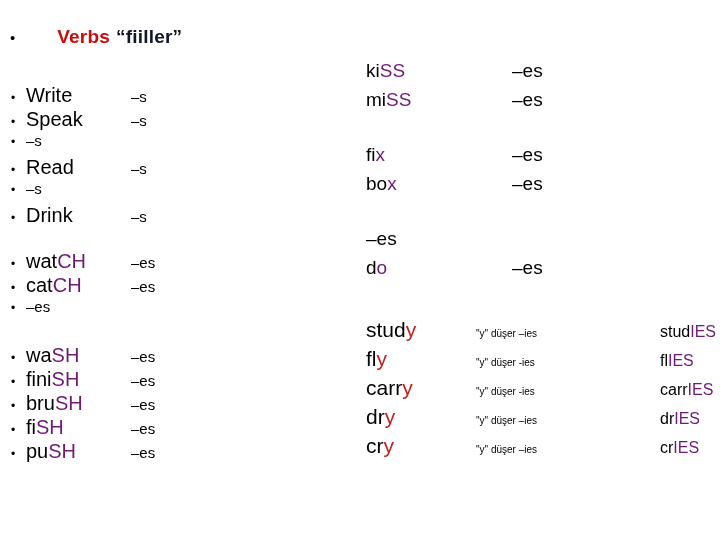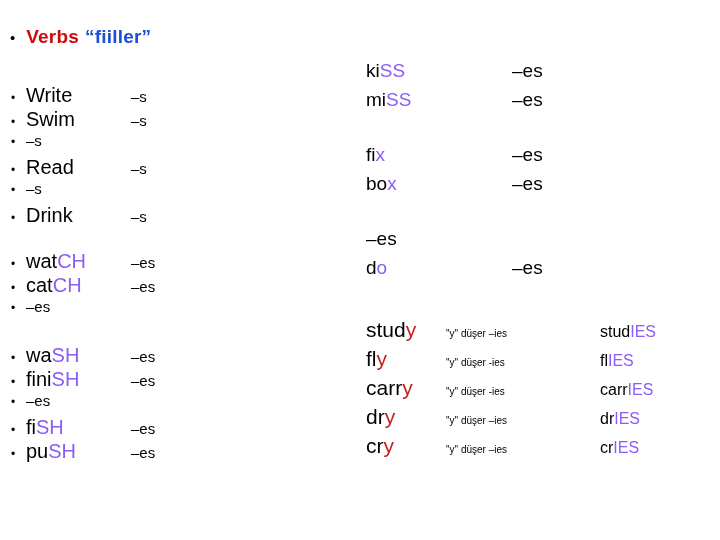--- a/index.html
+++ b/index.html
@@ -34,22 +34,22 @@
     font-size: 15px;
     line-height: 1;
     color: #000000;
     margin-right: 11px;
   }
   .title-text {
     font-size: 19px;
     font-weight: bold;
     letter-spacing: 0.2px;
   }
-  .title-main { color: #cc0b0b; }
-  .title-sub  { color: #1d4ed8; margin-left: 6px; }
+  .title-main { color: #cc0b0b; margin-left: 31px; }
+  .title-sub  { color: #0f172a; margin-left: 6px; }
 
   
   .left-col {
     position: absolute;
     left: 0;
     top: 84px;
     width: 340px;
   }
   .lgroup { margin-bottom: 22px; }
   .lrow {
@@ -103,40 +103,41 @@
     position: absolute;
     left: 366px;
     top: 318px;
     width: 354px;
   }
   .yrow {
     display: flex;
     align-items: baseline;
     height: 29px;
     white-space: nowrap;
+    gap: 30px;
   }
   .yrow .word {
     width: 72px;
     font-size: 21px;
     flex: none;
   }
   .yrow .note {
     width: 120px;
     font-size: 10px;
     flex: none;
     padding-left: 8px;
     color: #000;
   }
   .yrow .plural {
     font-size: 16px;
     flex: none;
     padding-left: 34px;
   }
 
-  .red { color: #8b5cf6; }
+  .red { color: #701a75; }
   .red-bright { color: #c42020; }
 </style>
 </head>
 <body>
 
 <div class="slide">
 
   <div class="title-row">
     <span class="title-bullet">•</span>
     <span class="title-text">
@@ -146,21 +147,21 @@
 
   <div class="left-col">
       <div class="lgroup">
         <div class="lrow">
           <span class="bul">•</span>
           <span class="word"><span>Write</span></span>
           <span class="suffix">–s</span>
         </div>
         <div class="lrow">
           <span class="bul">•</span>
-          <span class="word"><span>Swim</span></span>
+          <span class="word"><span>Speak</span></span>
           <span class="suffix">–s</span>
         </div>
         <div class="lrow">
           <span class="bul">•</span>
           <span class="suffix">–s</span>
         </div>
         <div class="lrow">
           <span class="bul">•</span>
           <span class="word"><span>Read</span></span>
           <span class="suffix">–s</span>
@@ -197,20 +198,21 @@
           <span class="word"><span>wa</span><span class="red">SH</span></span>
           <span class="suffix">–es</span>
         </div>
         <div class="lrow">
           <span class="bul">•</span>
           <span class="word"><span>fini</span><span class="red">SH</span></span>
           <span class="suffix">–es</span>
         </div>
         <div class="lrow">
           <span class="bul">•</span>
+          <span class="word"><span>bru</span><span class="red">SH</span></span>
           <span class="suffix">–es</span>
         </div>
         <div class="lrow">
           <span class="bul">•</span>
           <span class="word"><span>fi</span><span class="red">SH</span></span>
           <span class="suffix">–es</span>
         </div>
         <div class="lrow">
           <span class="bul">•</span>
           <span class="word"><span>pu</span><span class="red">SH</span></span>

